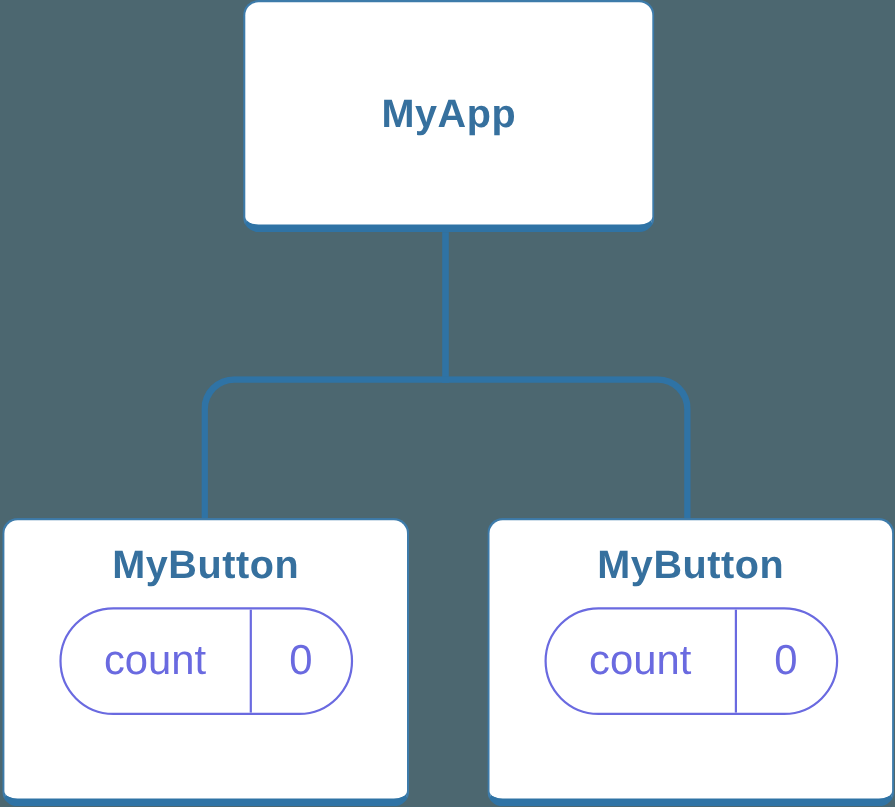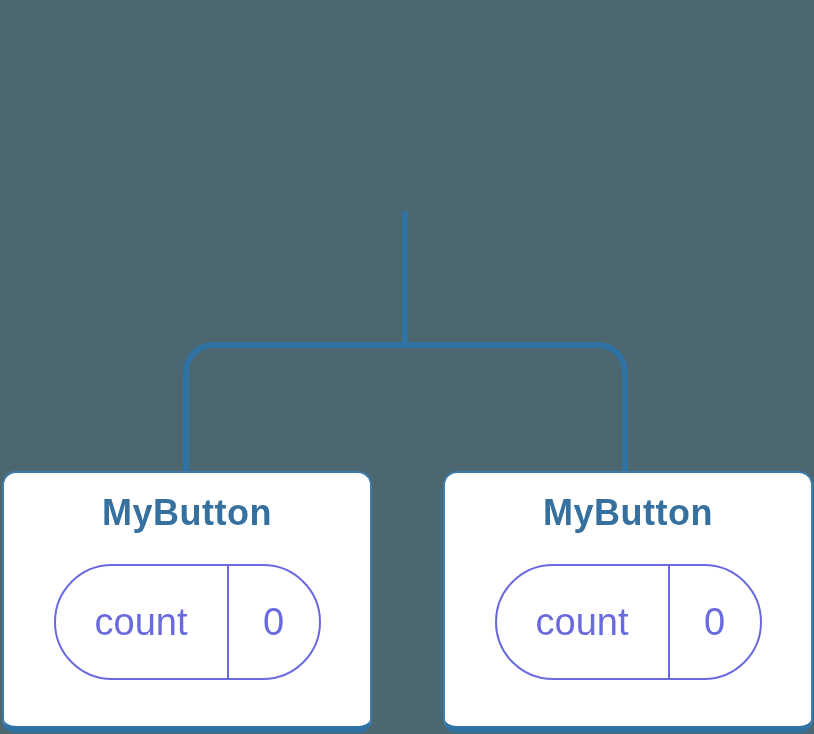--- a/index.html
+++ b/index.html
@@ -41,24 +41,24 @@
     font-size: 36px;
     font-weight: 700;
     letter-spacing: 0.5px;
     line-height: 44px;
   }
   .card-child-left .card-title,
   .card-child-right .card-title { margin-top: 18px; }
 
   
   .state-pill {
-    margin-top: 29px;
+    margin-top: 17px;
     box-sizing: border-box;
     width: 267px;
-    height: 116px;
+    height: 98px;
     border: 2px solid #6A6AE0;
     border-radius: 60px;
     display: flex;
     align-items: stretch;
     overflow: hidden;
     background: #ffffff;
   }
   .state-key-cell {
     flex: 1;
     border-right: 2px solid #6A6AE0;
@@ -99,20 +99,23 @@
   }
 </style>
 </head>
 <body>
 
 <div class="stage">
 
   <div class="connector-stem"></div>
   <div class="connector-bracket"></div>
 
+  <div class="card card-root">
+    <div class="card-title">MyApp</div>
+  </div>
 
   <div class="card card-child-left">
     <div class="card-title">MyButton</div>
     <div class="state-pill">
       <div class="state-key-cell">
         <span class="state-text">count</span>
       </div>
       <div class="state-value-cell">
         <span class="state-text">0</span>
       </div>

